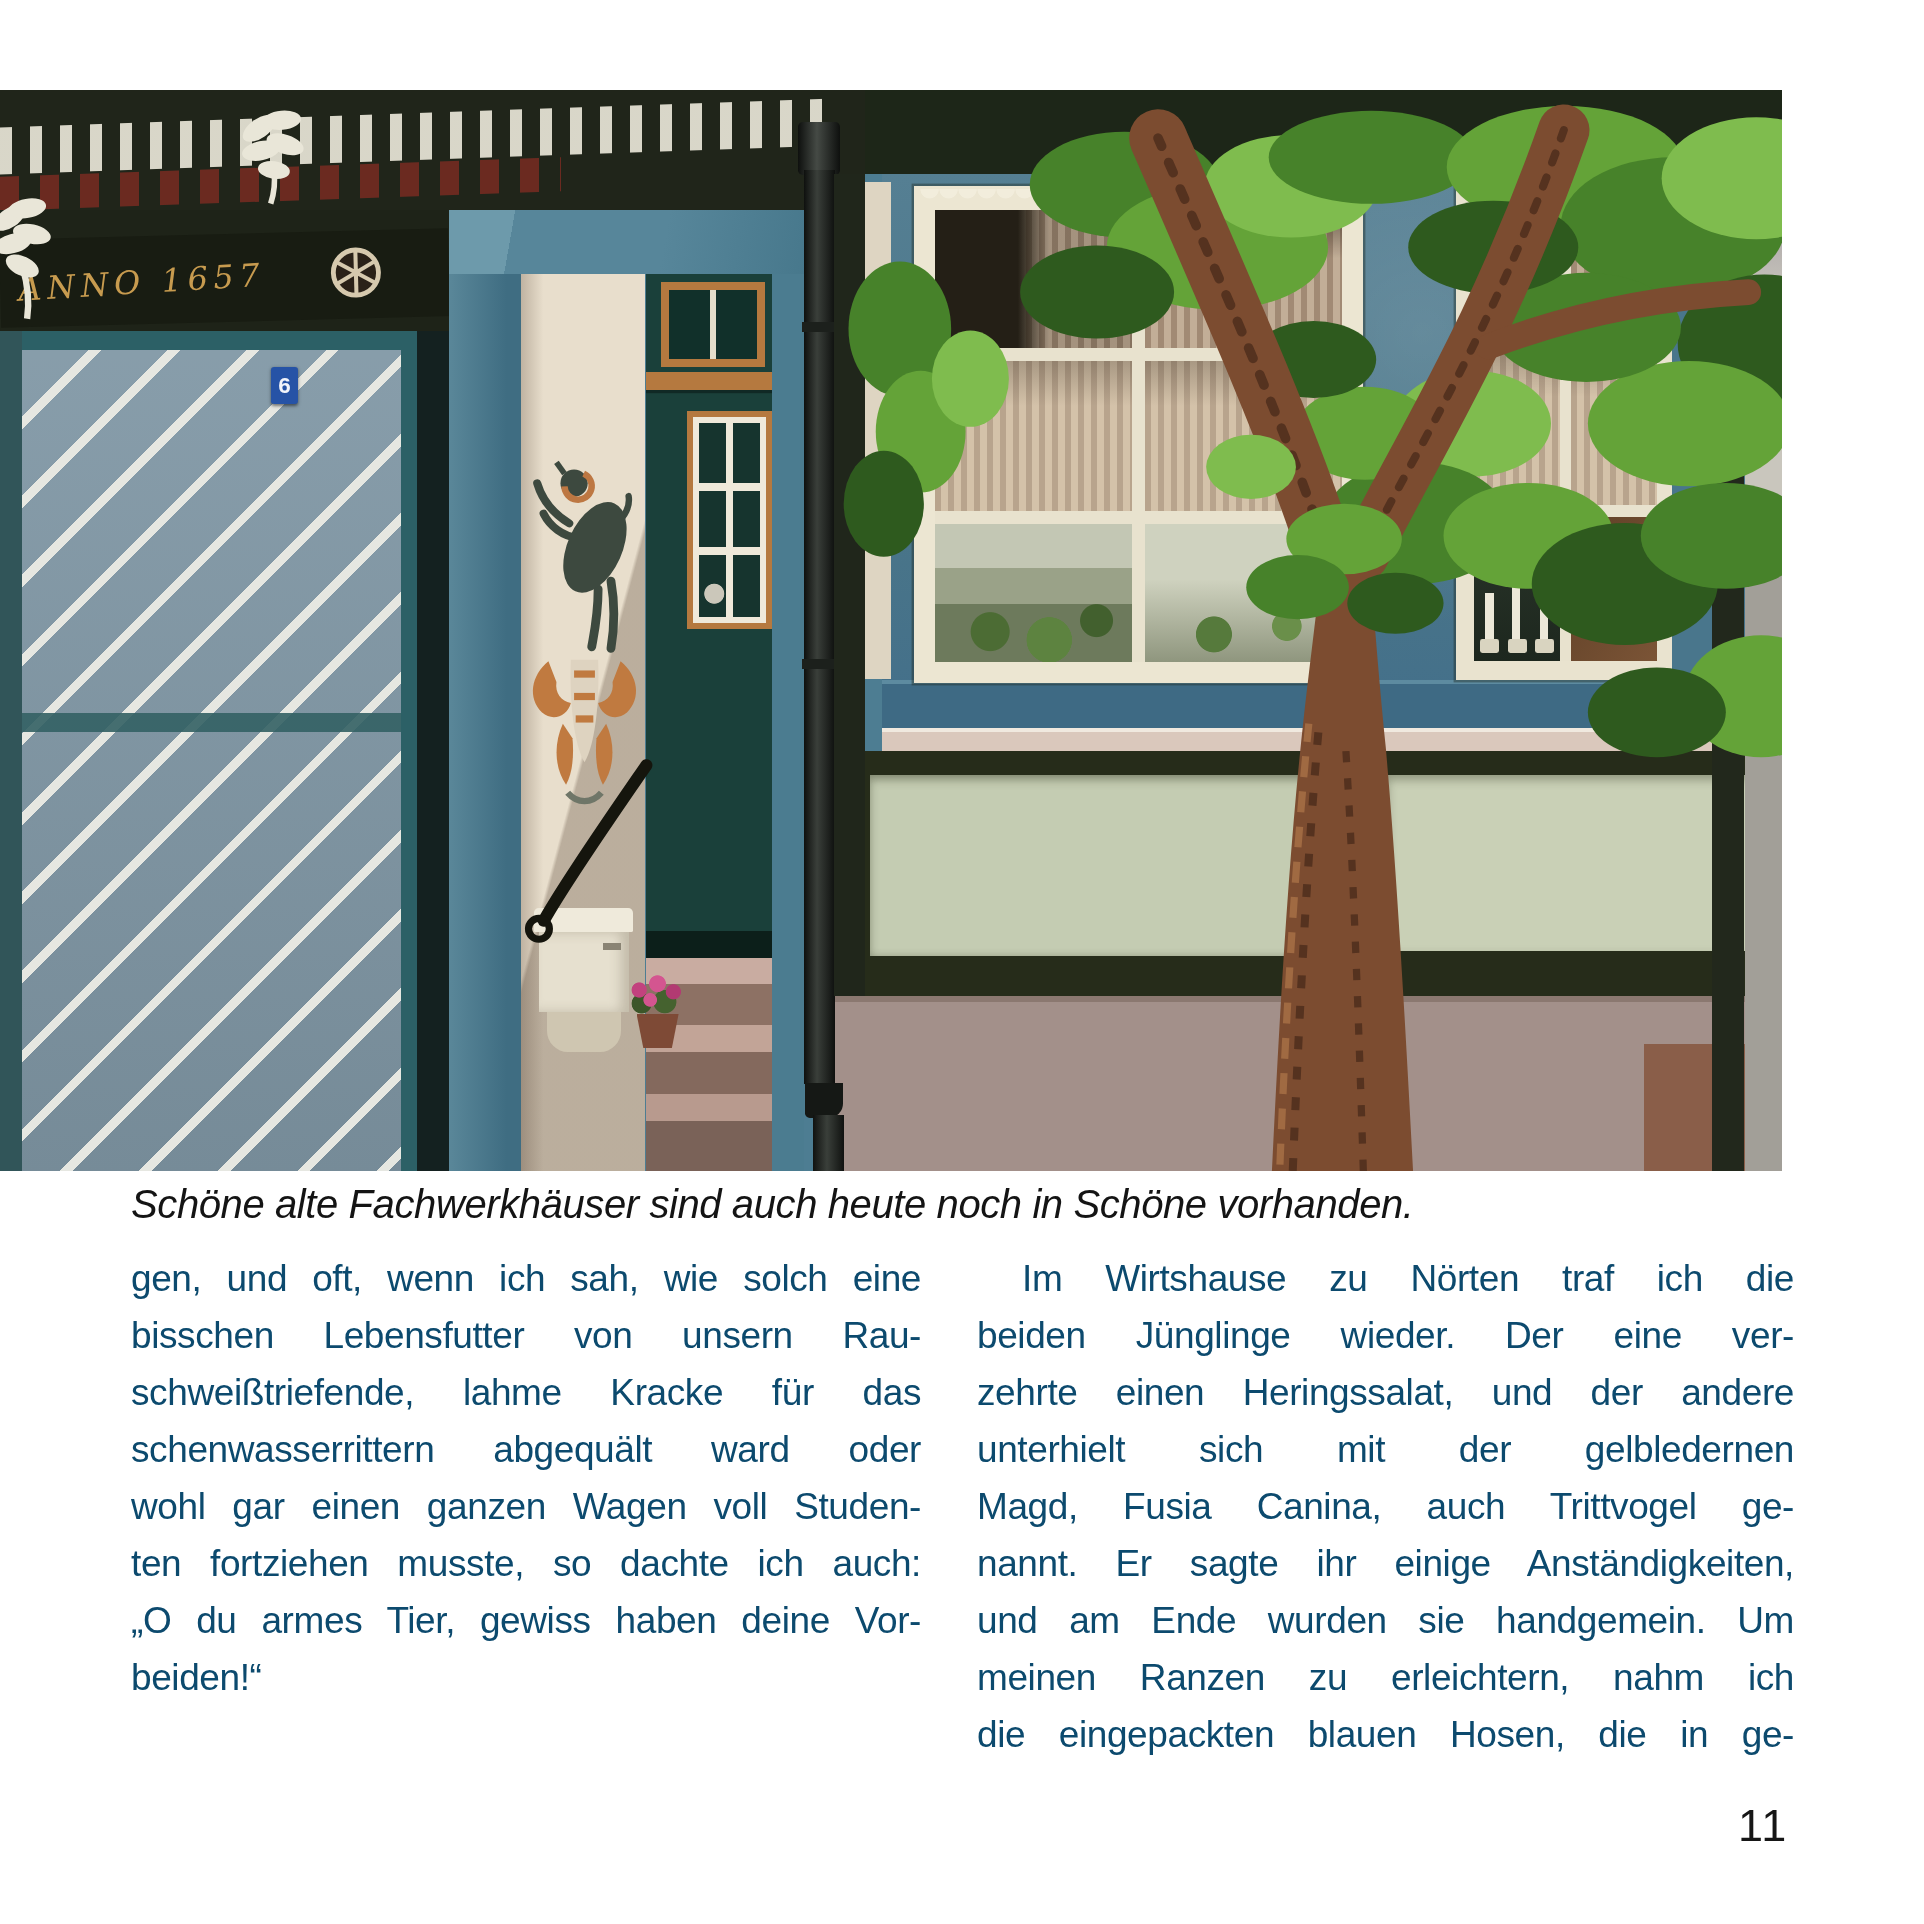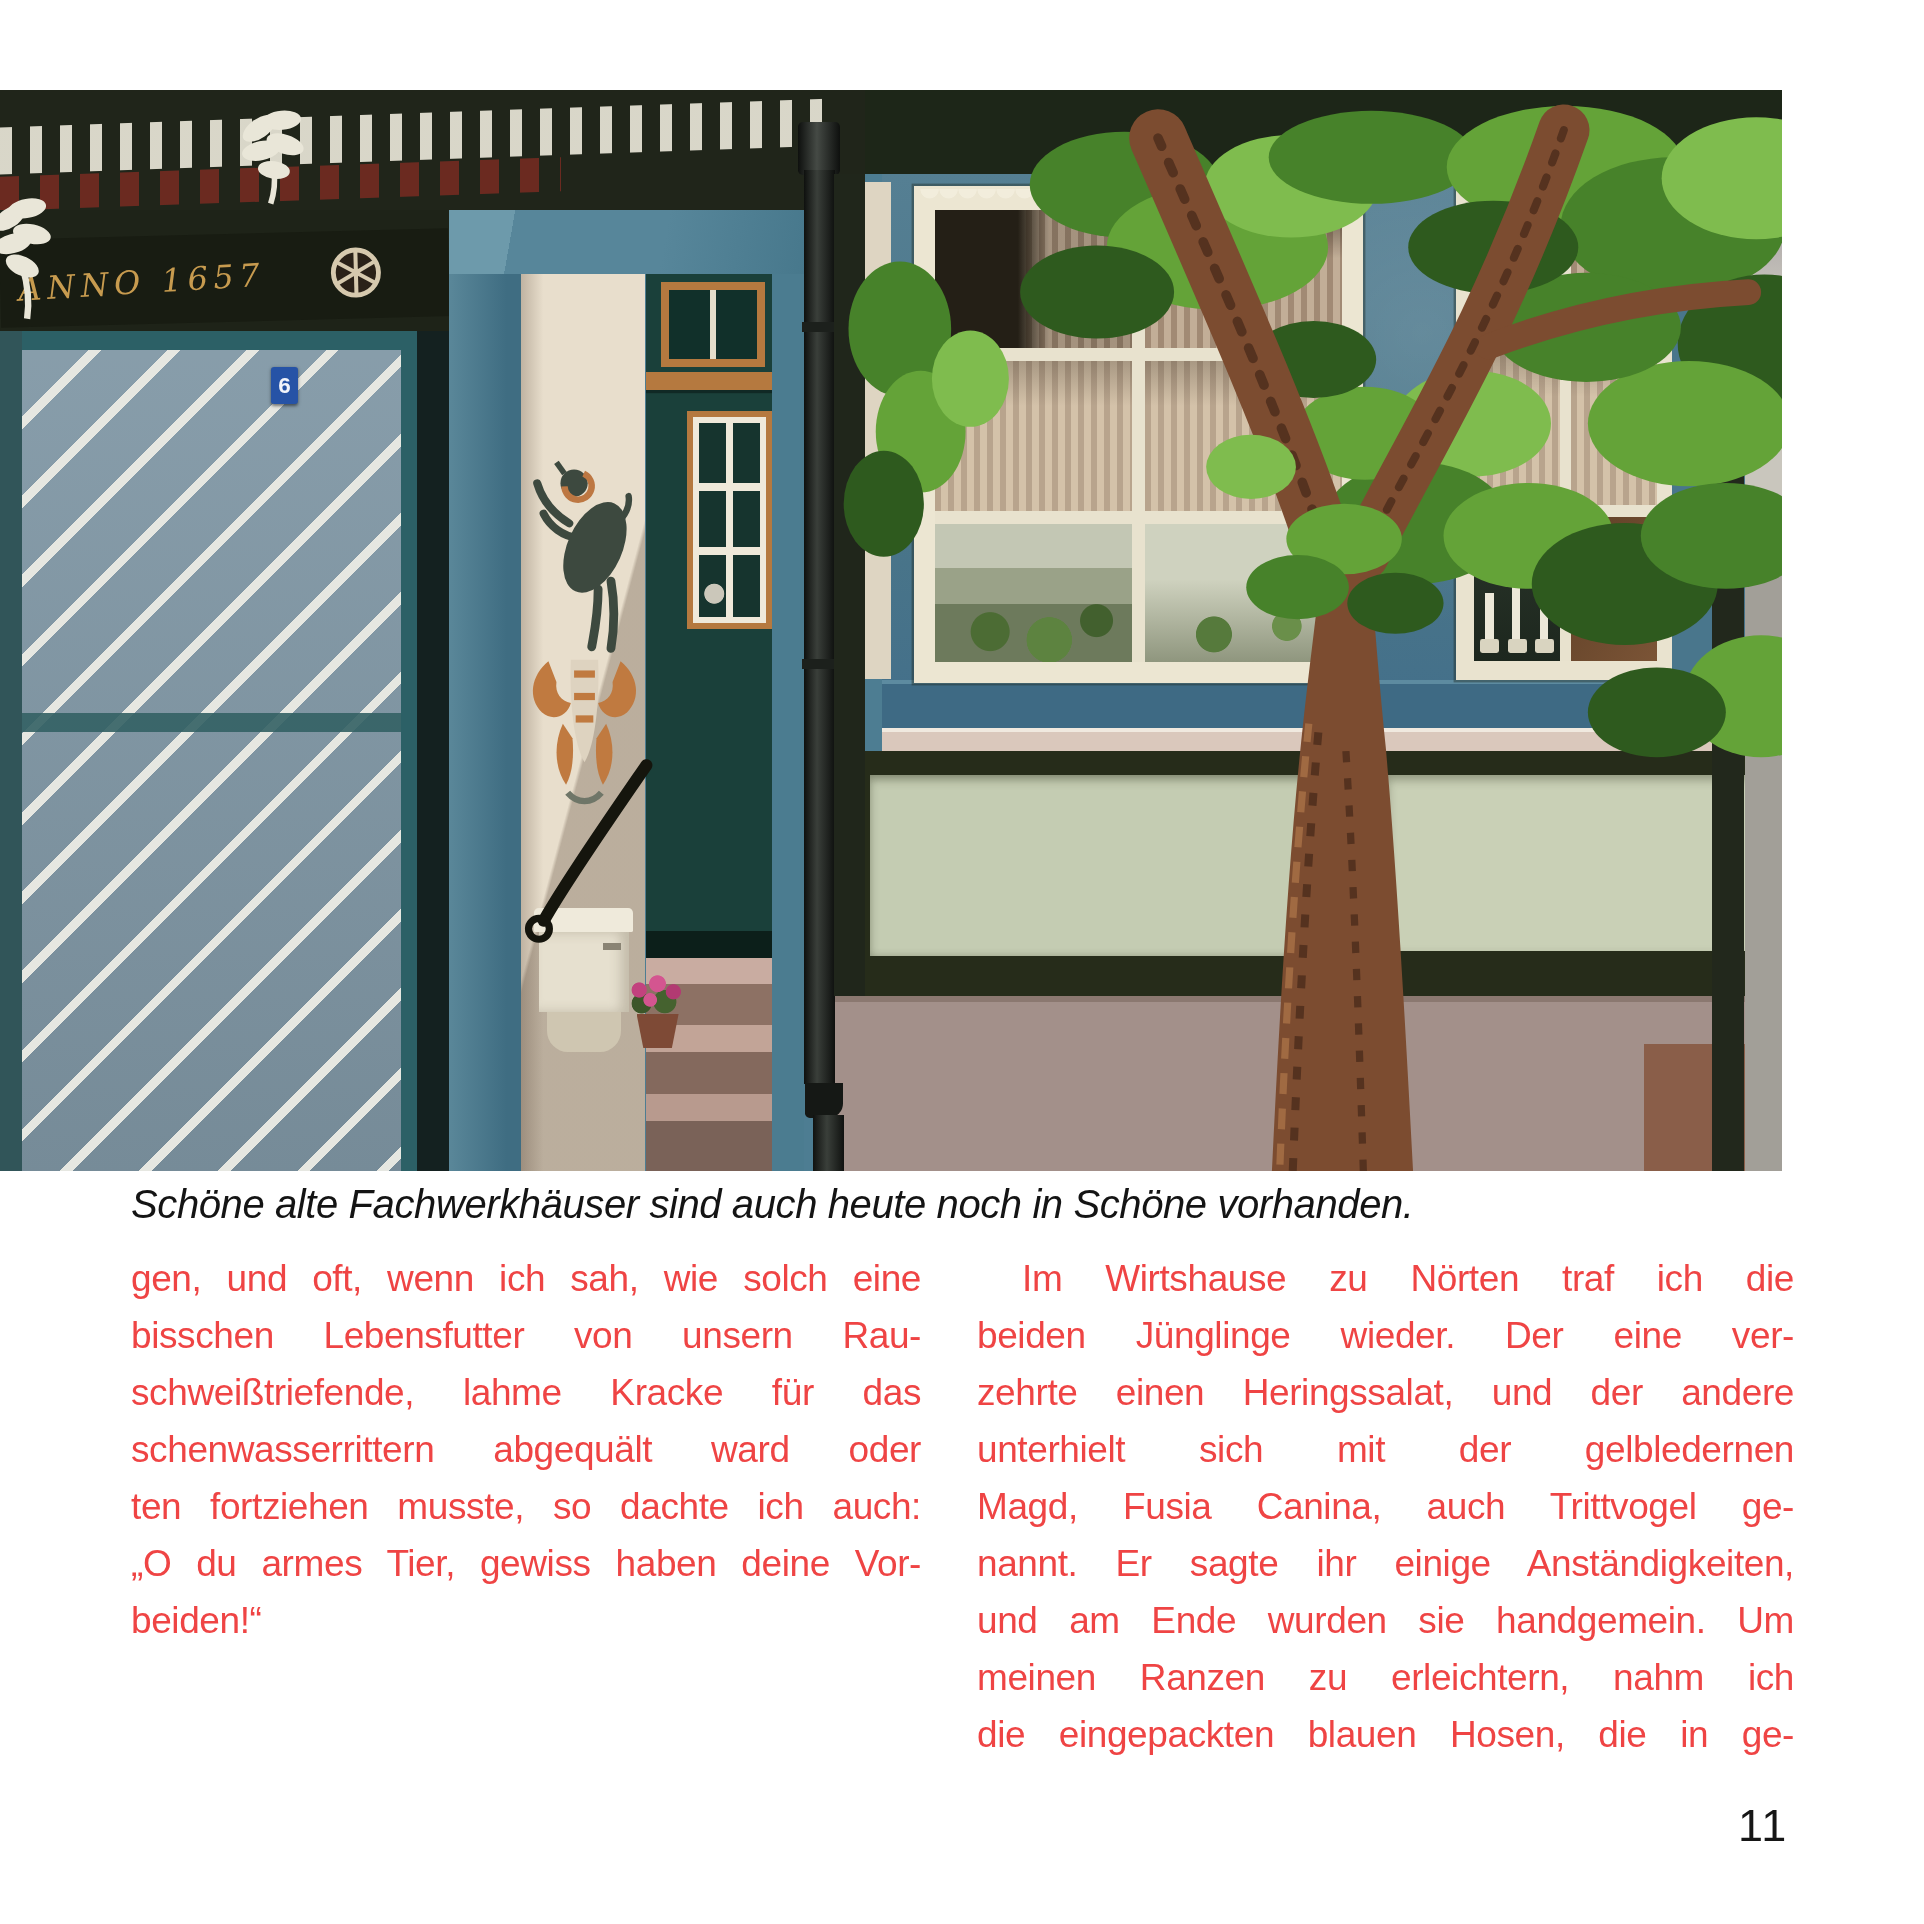--- a/index.html
+++ b/index.html
@@ -39,21 +39,21 @@
   .candle{position:absolute;bottom:21px;width:8.8px;height:47px;background:#ece8d8;}
   .candle-base{position:absolute;bottom:8px;width:19px;height:14.4px;background:#d9d4c0;border-radius:2.4px;}
   .pelmet{position:absolute;background:
      radial-gradient(circle at 9.6px 0px,#f2eddc 8.8px,transparent 9.6px);
      background-size:19px 17.6px;background-repeat:repeat-x;height:17.6px;}
   .tread{position:absolute;left:0;width:100%;}
   
   #caption{position:absolute;left:131px;top:1179px;width:1524px;
      font-style:italic;font-size:40px;line-height:51px;letter-spacing:-0.4px;color:#141414;}
   .col{position:absolute;top:1250px;}
-  .bline{font-size:37px;line-height:57px;letter-spacing:-0.4px;color:#ef4444;
+  .bline{font-size:37px;line-height:57px;letter-spacing:-0.4px;color:#0c4a6e;
      text-align:justify;text-align-last:left;white-space:normal;}
   .bline.j{text-align-last:justify;}
   .bline.ind{padding-left:45px;}
   #pagenum{position:absolute;left:1724px;top:1800px;width:64px;text-align:right;
      font-size:45px;color:#161616;letter-spacing:1.6px;}
   #anno-text{position:absolute;left:17.6px;top:27px;font-family:"DejaVu Serif",serif;
      font-style:italic;font-size:32px;letter-spacing:5.6px;color:#c79b4f;transform:rotate(-2deg);}
   #plaque6{position:absolute;left:271px;top:277px;width:27px;height:37px;background:#2653a6;
      border-radius:3.2px;color:#f2f4fa;font-size:22.5px;font-weight:bold;text-align:center;line-height:37px;
      box-shadow:0 1.6px 3.2px rgba(0,0,0,.5);}
@@ -334,20 +334,21 @@
     </svg>
   </div>
 
   <div id="caption">Schöne alte Fachwerkhäuser sind auch heute noch in Schöne vorhanden.</div>
 
   <div class="col" id="leftcol" style="left:131px;width:790px;">
       <div class="bline j">gen, und oft, wenn ich sah, wie solch eine</div>
       <div class="bline j">bisschen Lebensfutter von unsern Rau-</div>
       <div class="bline j">schweißtriefende, lahme Kracke für das</div>
       <div class="bline j">schenwasserrittern abgequält ward oder</div>
+      <div class="bline j">wohl gar einen ganzen Wagen voll Studen-</div>
       <div class="bline j">ten fortziehen musste, so dachte ich auch:</div>
       <div class="bline j">„O du armes Tier, gewiss haben deine Vor-</div>
       <div class="bline">beiden!“</div>
     </div>
   <div class="col" id="rightcol" style="left:977px;width:817px;">
       <div class="bline j ind">Im Wirtshause zu Nörten traf ich die</div>
       <div class="bline j">beiden Jünglinge wieder. Der eine ver-</div>
       <div class="bline j">zehrte einen Heringssalat, und der andere</div>
       <div class="bline j">unterhielt sich mit der gelbledernen</div>
       <div class="bline j">Magd, Fusia Canina, auch Trittvogel ge-</div>

